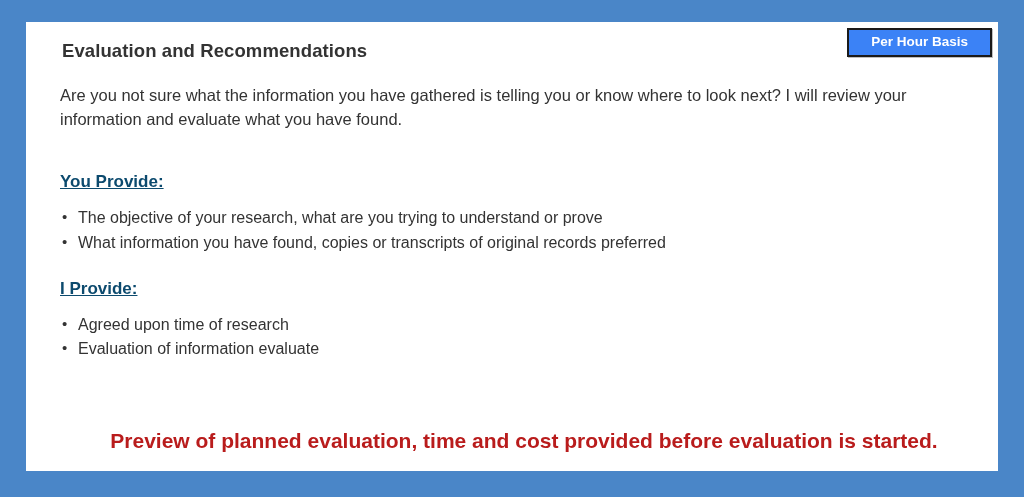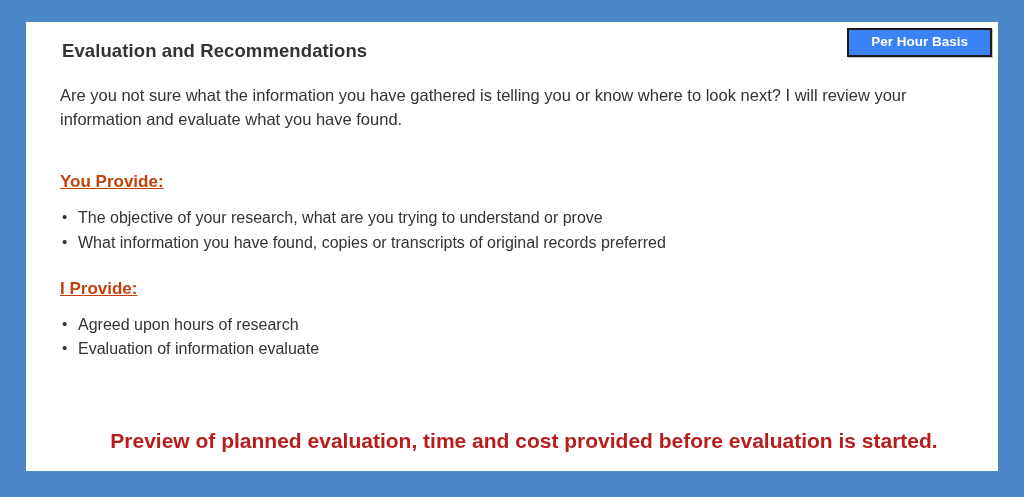--- a/index.html
+++ b/index.html
@@ -52,21 +52,21 @@
     margin-top: 22px;
     font-size: 16.5px;
     color: #333333;
     line-height: 1.45;
     max-width: 950px;
   }
   .section-heading {
     margin-top: 24px;
     font-size: 17px;
     font-weight: bold;
-    color: #c2410c;
+    color: #0c4a6e;
     text-decoration: underline;
     display: inline-block;
   }
   ul.bullets {
     list-style: none;
     margin: 14px 0 0 0;
     padding: 0;
   }
   ul.bullets li {
     font-size: 16px;
@@ -109,20 +109,20 @@
     <p class="intro">Are you not sure what the information you have gathered is telling you or know where to look next?  I will review your information and evaluate what you have found.</p>
 
     <div class="section-heading">You Provide:</div>
     <ul class="bullets">
       <li>The objective of your research, what are you trying to understand or prove</li>
       <li>What information you have found, copies or transcripts of original records preferred</li>
     </ul>
 
     <div class="section-heading">I Provide:</div>
     <ul class="bullets">
-      <li>Agreed upon hours of research</li>
+      <li>Agreed upon time of research</li>
       <li>Evaluation of information evaluate</li>
     </ul>
 
     <div class="footer-note">Preview of planned evaluation, time and cost provided before evaluation is  started.</div>
 
   </div>
 </div>
 
 </body></html>

